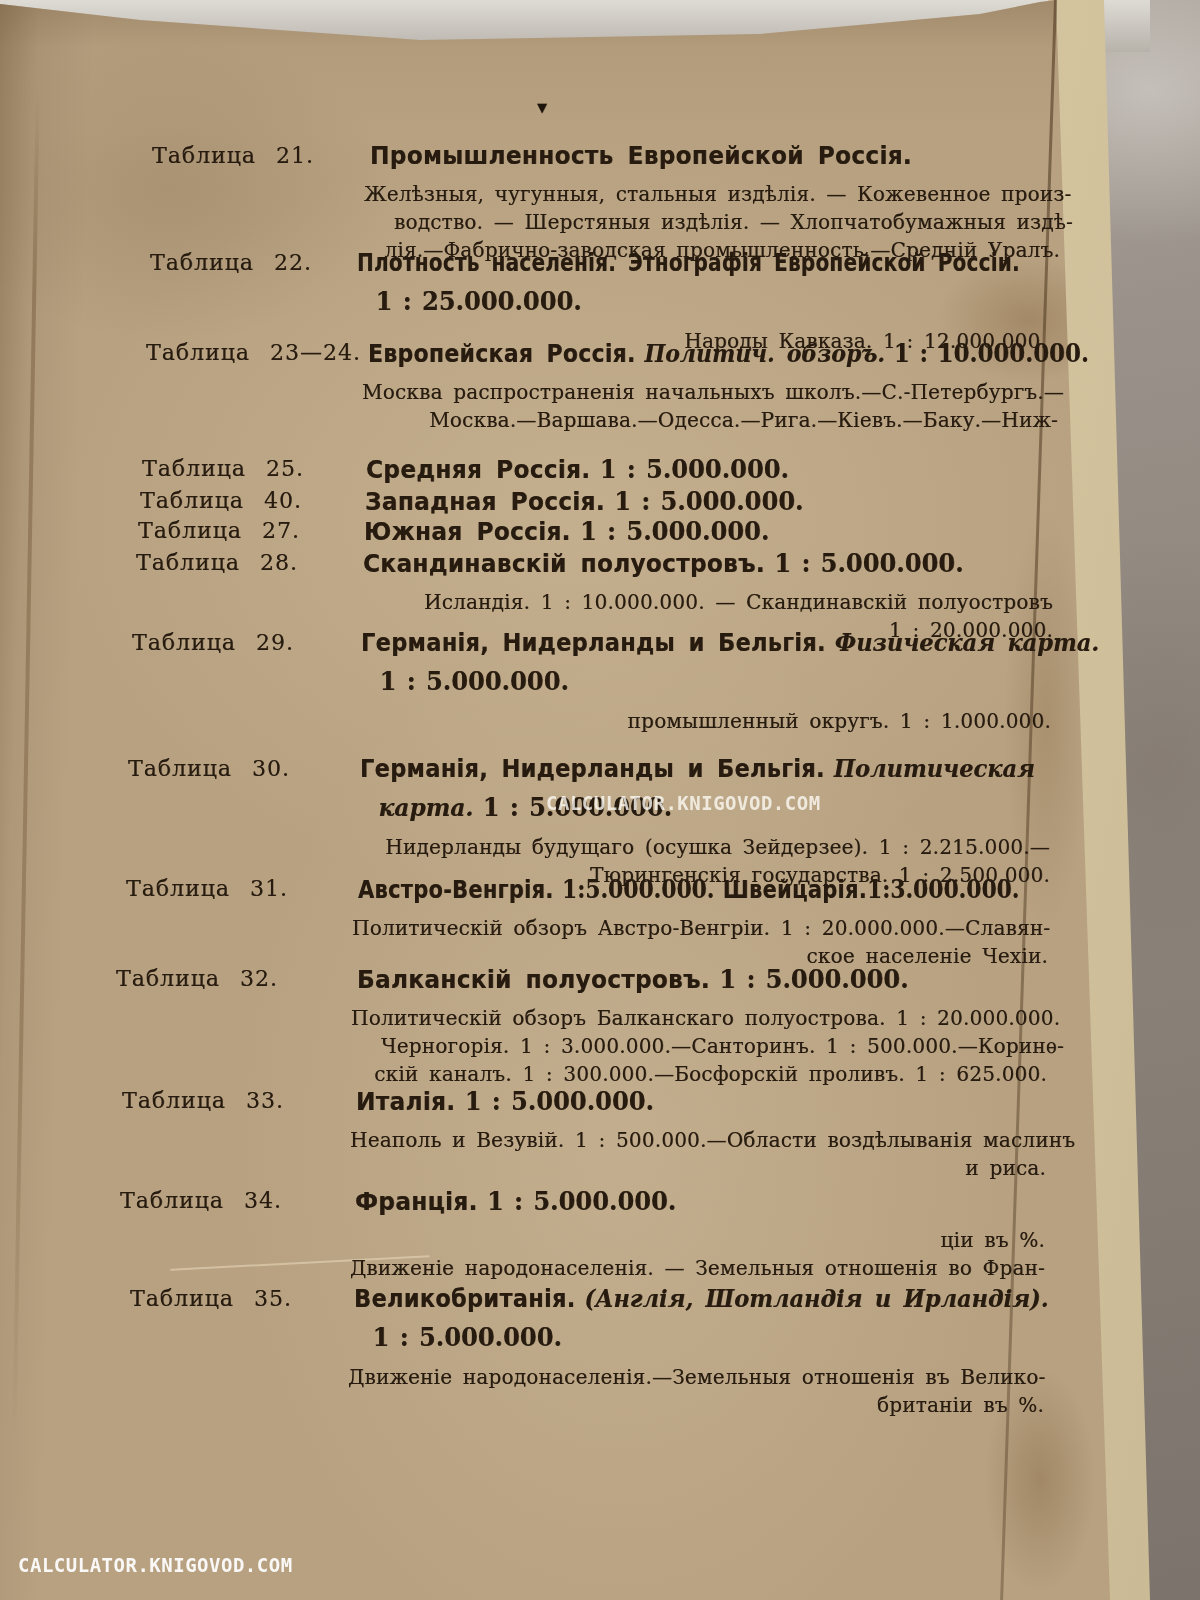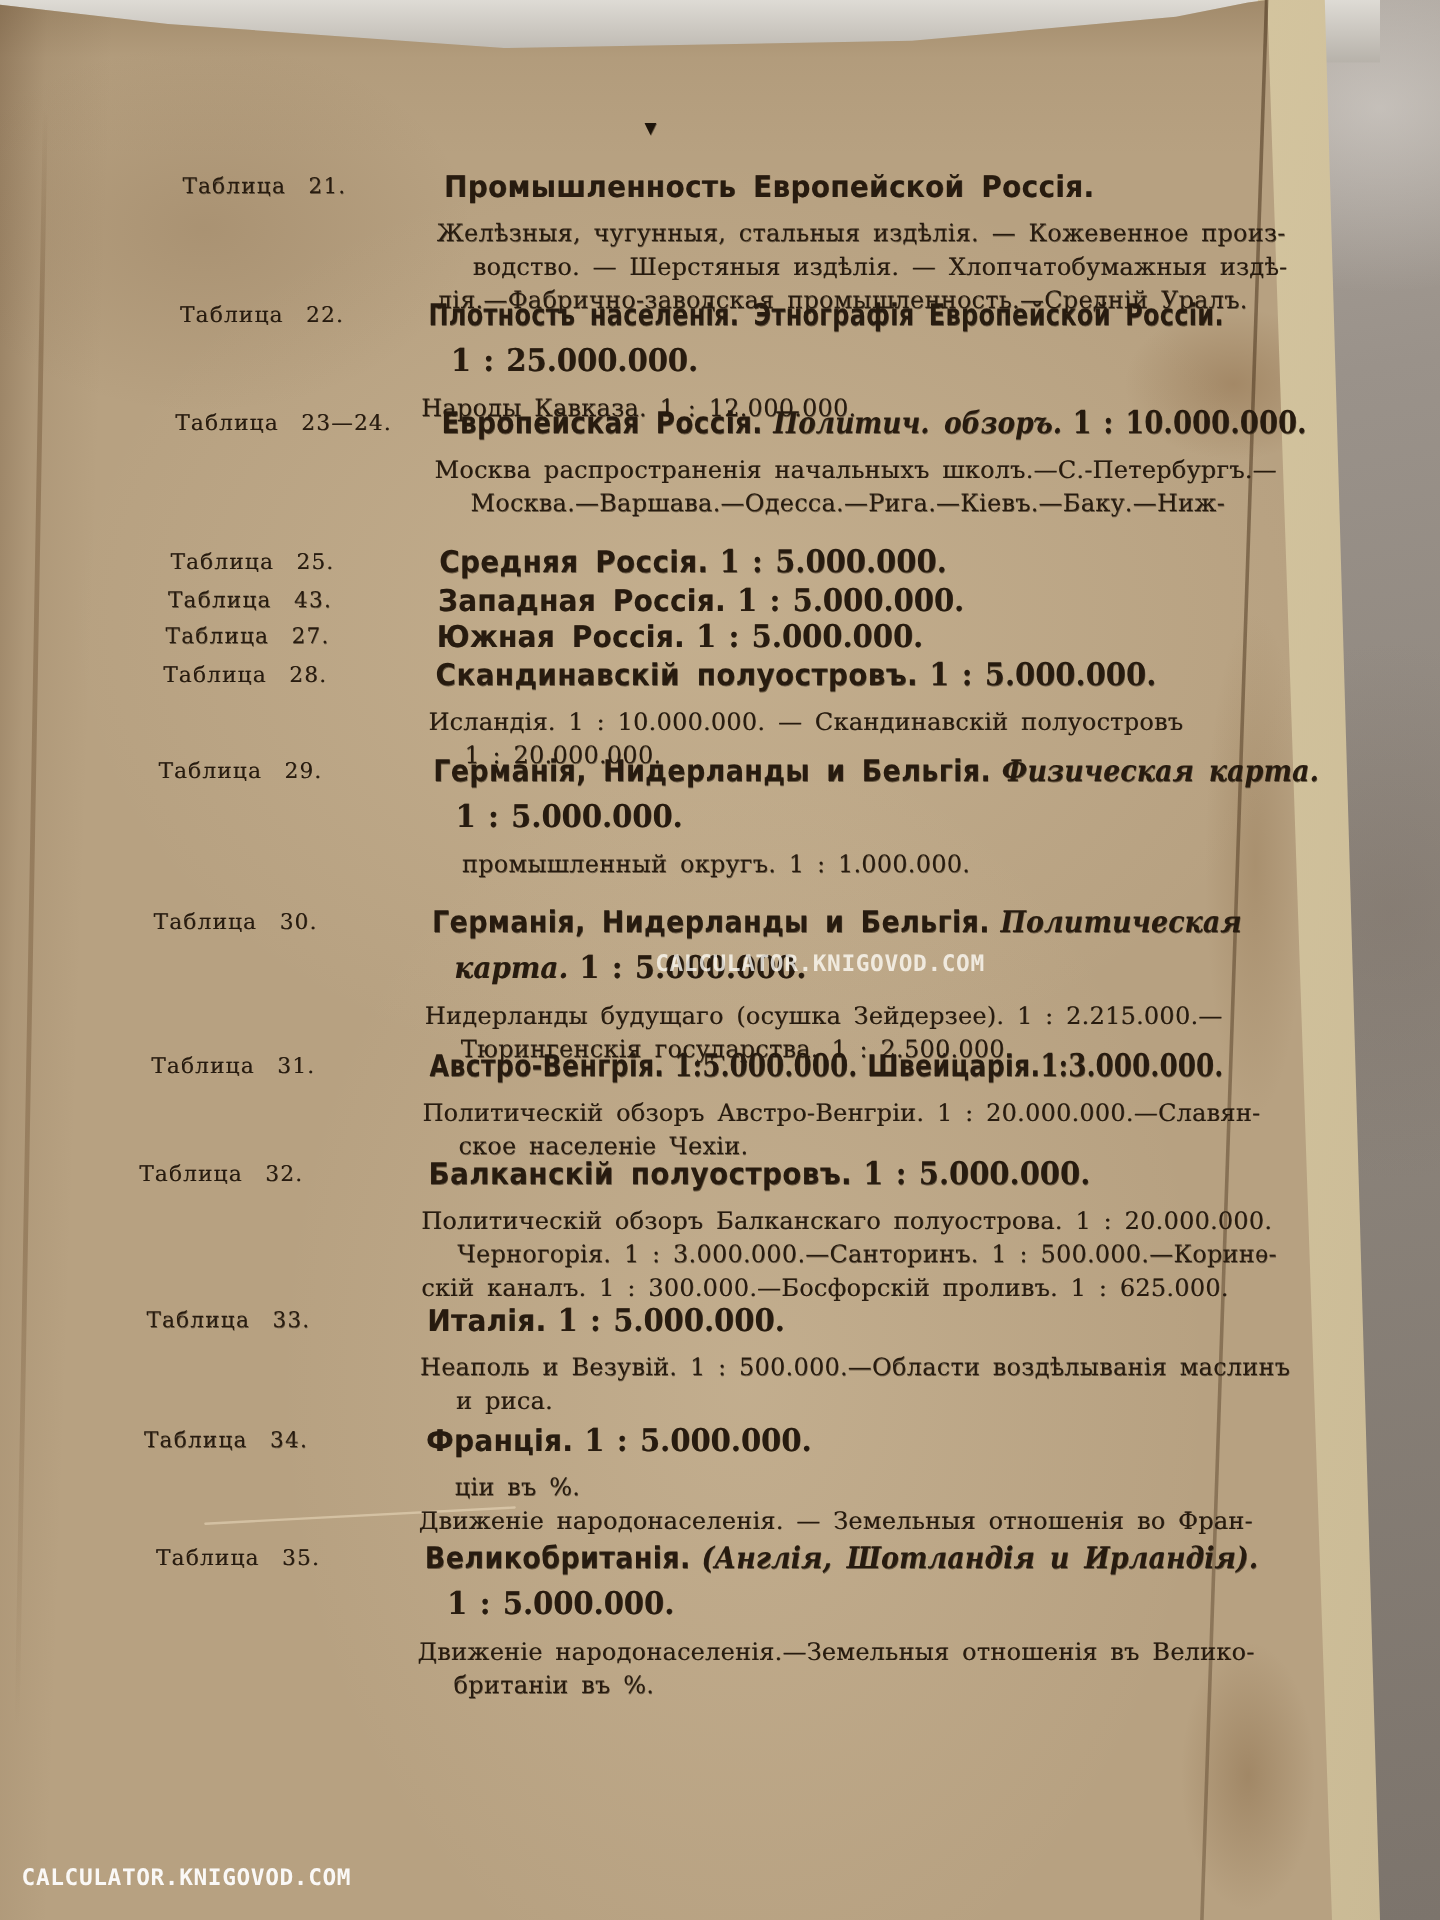--- a/index.html
+++ b/index.html
@@ -39,30 +39,30 @@
   
   .crease{position:absolute;left:24px;top:90px;width:4px;height:1350px;border-radius:4px;
     background:linear-gradient(rgba(95,65,35,0.0),rgba(95,65,35,0.35) 15%,rgba(95,65,35,0.30) 70%,rgba(95,65,35,0));
     transform:rotate(1deg);}
   .crack{position:absolute;left:170px;top:1262px;width:260px;height:2px;
     background:rgba(235,219,189,0.55);transform:rotate(-3deg);border-radius:2px;}
 
   
   .ink{color:#271b0f;text-shadow:0.4px 0.3px 0.5px rgba(39,27,15,0.55);}
   .entry{position:absolute;left:0;width:1200px;}
-  .lbl{position:absolute;top:0;line-height:34px;font-size:18px;letter-spacing:1px;word-spacing:12px;white-space:nowrap;}
+  .lbl{position:absolute;top:0;line-height:34px;font-size:22px;letter-spacing:1px;word-spacing:12px;white-space:nowrap;}
   .content{position:absolute;top:0;width:690px;}
   .tline{white-space:nowrap;line-height:34px;transform:scaleX(0.93);transform-origin:left center;}
   .tline.t2{line-height:36px;padding-left:20px;}
   .sx90{transform:scaleX(0.90);} .sx88{transform:scaleX(0.88);} .sx84{transform:scaleX(0.84);} .sx80{transform:scaleX(0.80);}
   .tb{font-family:"DejaVu Sans",sans-serif;font-weight:700;font-size:25px;letter-spacing:0.3px;word-spacing:6px;margin-right:10px;}
   .ti{font-family:"DejaVu Serif",serif;font-style:italic;font-weight:700;font-size:25px;word-spacing:5px;margin-right:10px;}
   .ts{font-family:"DejaVu Serif",serif;font-weight:700;font-size:26px;word-spacing:2px;margin-right:10px;}
   .m0{margin-right:0;}
-  .sub{margin-left:-6px;margin-top:4px;}
+  .sub{margin-left:-6px;margin-top:4px;text-align:right;}
   .sl{white-space:nowrap;font-size:20px;line-height:28px;word-spacing:4px;letter-spacing:0.2px;font-weight:400;}
   .sl.i1{padding-left:30px;}
 
   .sig-mark{position:absolute;left:537px;top:100px;font-size:13px;color:#1d140b;}
   .wm{position:absolute;font-family:"DejaVu Sans Mono",monospace;font-weight:700;font-size:19px;
       letter-spacing:0.5px;white-space:nowrap;}
   .wm-center{left:546px;top:792px;color:rgba(252,250,244,0.80);}
   .wm-bottom{left:18px;top:1554px;color:rgba(255,255,255,0.93);}
 </style>
 </head>
@@ -116,21 +116,21 @@
   </div>
 
   <div class="entry ink" style="top:452px">
     <div class="lbl" style="left:142px">Таблица 25.</div>
     <div class="content" style="left:366px">
       <div class="tline"><span class="tb">Средняя Россія.</span><span class="ts">1 : 5.000.000.</span></div>
     </div>
   </div>
 
   <div class="entry ink" style="top:484px">
-    <div class="lbl" style="left:140px">Таблица 43.</div>
+    <div class="lbl" style="left:140px">Таблица 40.</div>
     <div class="content" style="left:365px">
       <div class="tline"><span class="tb">Западная Россія.</span><span class="ts">1 : 5.000.000.</span></div>
     </div>
   </div>
 
   <div class="entry ink" style="top:514px">
     <div class="lbl" style="left:138px">Таблица 27.</div>
     <div class="content" style="left:364px">
       <div class="tline"><span class="tb">Южная Россія.</span><span class="ts">1 : 5.000.000.</span></div>
     </div>

